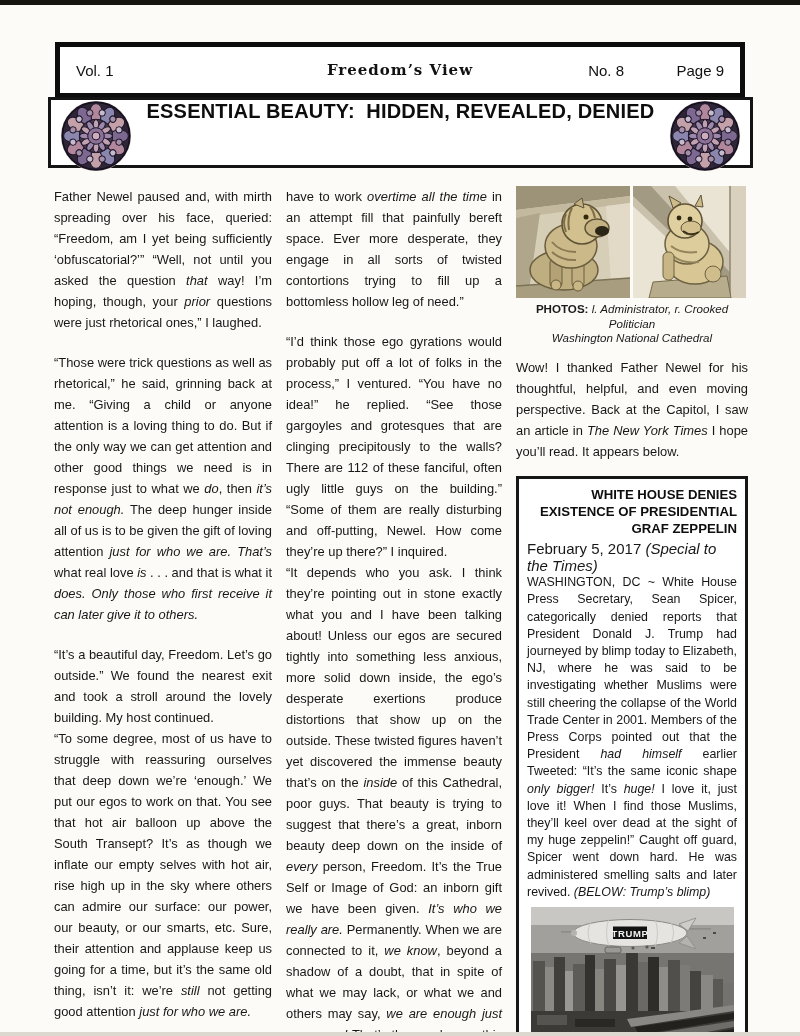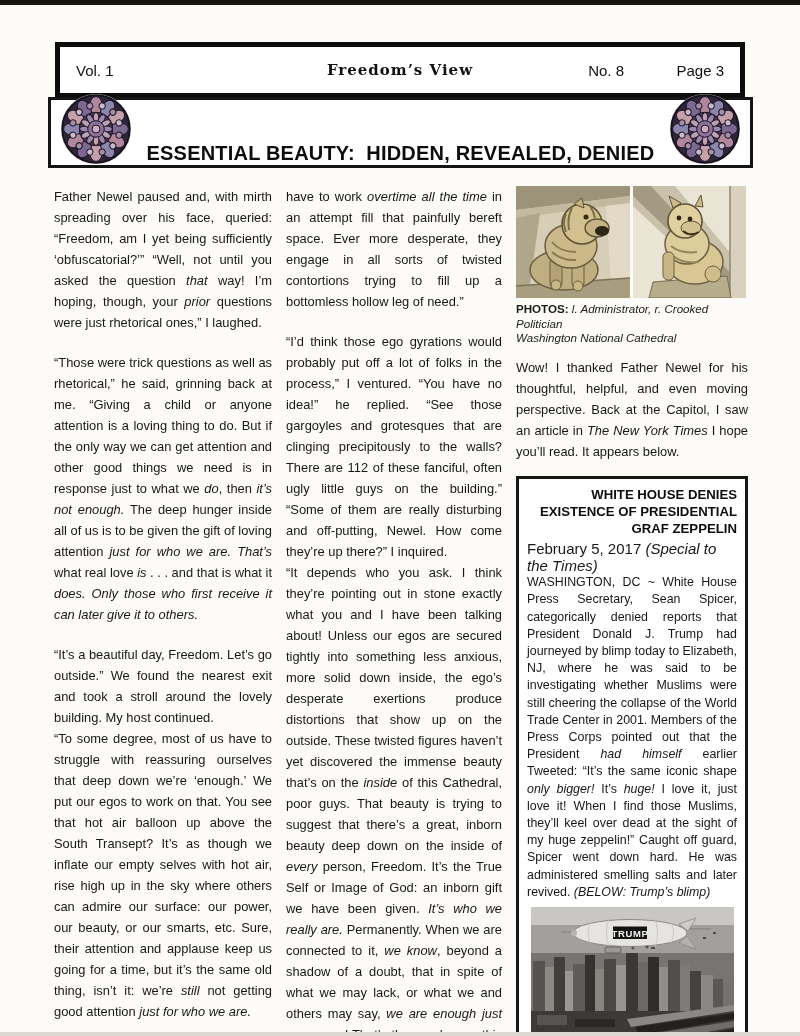--- a/index.html
+++ b/index.html
@@ -11,33 +11,33 @@
 
   
   .masthead { position:absolute; left:55px; top:42px; width:690px; height:56px; border:5px solid #0c0c0c; background:#fff;text-decoration:underline; }
   .masthead span { position:absolute; top:50%; transform:translateY(-50%); font-size:15px; color:#111; }
   .mh-vol { left:16px; }
   .mh-title { left:0; right:0; text-align:center; font-family:"DejaVu Serif", serif; font-weight:bold; font-size:25px; letter-spacing:1px; }
   .mh-no { right:116px;text-align:right; }
   .mh-page { right:16px; }
 
   
-  .banner { position:absolute; left:48px; top:97px; width:705px; height:71px; border:3px solid #141414; background:#fff; display:flex; align-items:flex-end; justify-content:space-between; padding:0 9px; }
+  .banner { position:absolute; left:48px; top:97px; width:705px; height:71px; border:3px solid #141414; background:#fff; display:flex; align-items:flex-start; justify-content:space-between; padding:0 9px; }
   .banner h1 { flex:1; text-align:center; font-size:20px; font-weight:bold; color:#0d0d0d; white-space:pre-wrap; letter-spacing:0.2px; }
   .rose { width:72px; height:72px; flex:0 0 auto; }
 
   
   .columns { position:absolute; left:54px; top:186px; width:696px; display:grid; grid-template-columns:218px 216px 232px; column-gap:14px; }
   .col p { font-size:12.9px; line-height:21px; text-align:justify; margin:0 0 19px 0; }
   .col p.nogap { margin-bottom:0; }
 
   
   .photos { display:flex; gap:3px; margin-bottom:4px; }
   .photos svg { display:block; }
-  .caption { font-size:11.6px; line-height:14.6px; margin-bottom:11px; font-style:italic; color:#1a1a1a; }
+  .caption { text-align:center; font-size:11.6px; line-height:14.6px; margin-bottom:11px; font-style:italic; color:#1a1a1a; }
   .caption .cap-label { font-style:normal; font-weight:bold; }
   .wow { margin-bottom:14px !important; }
 
   .boxed { border:3px solid #161616; padding:7px 8px 8px; background:#fff; }
   .boxed .bx-title { text-align:right; font-weight:bold; font-size:13.2px; line-height:17px; margin-bottom:3px; color:#0e0e0e; }
   .boxed .bx-dateline { font-size:15px; line-height:17.2px; }
   .boxed .bx-body { font-size:12.4px; line-height:17.2px; text-align:justify; margin:0; }
   .blimp { display:block; margin:6px auto 0; }
   i { font-style:italic; }
 </style>
@@ -166,21 +166,21 @@
   </defs>
 </svg>
 
 <div class="page">
   <div class="scan-top"></div>
 
   <div class="masthead">
     <span class="mh-vol">Vol. 1</span>
     <span class="mh-title">Freedom’s View</span>
     <span class="mh-no">No. 8</span>
-    <span class="mh-page">Page 3</span>
+    <span class="mh-page">Page 9</span>
   </div>
 
   <div class="banner">
     <svg class="rose">
         <use href="#rose-window"></use>
       </svg>
     <h1>ESSENTIAL BEAUTY:  HIDDEN, REVEALED, DENIED</h1>
     <svg class="rose">
         <use href="#rose-window"></use>
       </svg>

